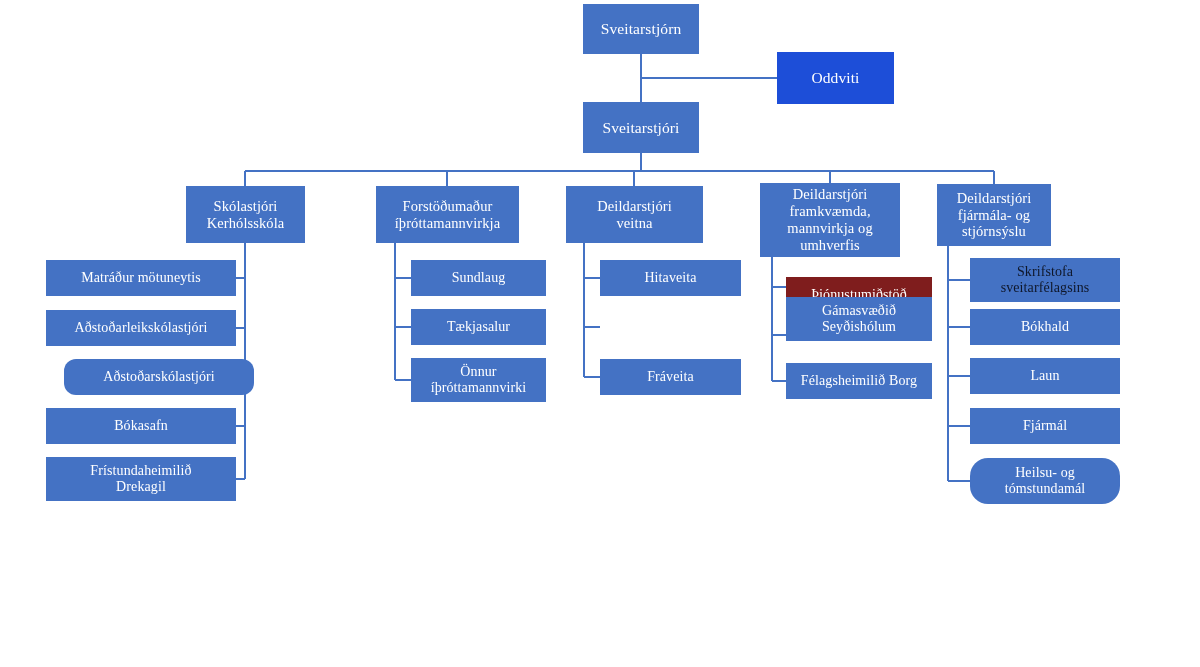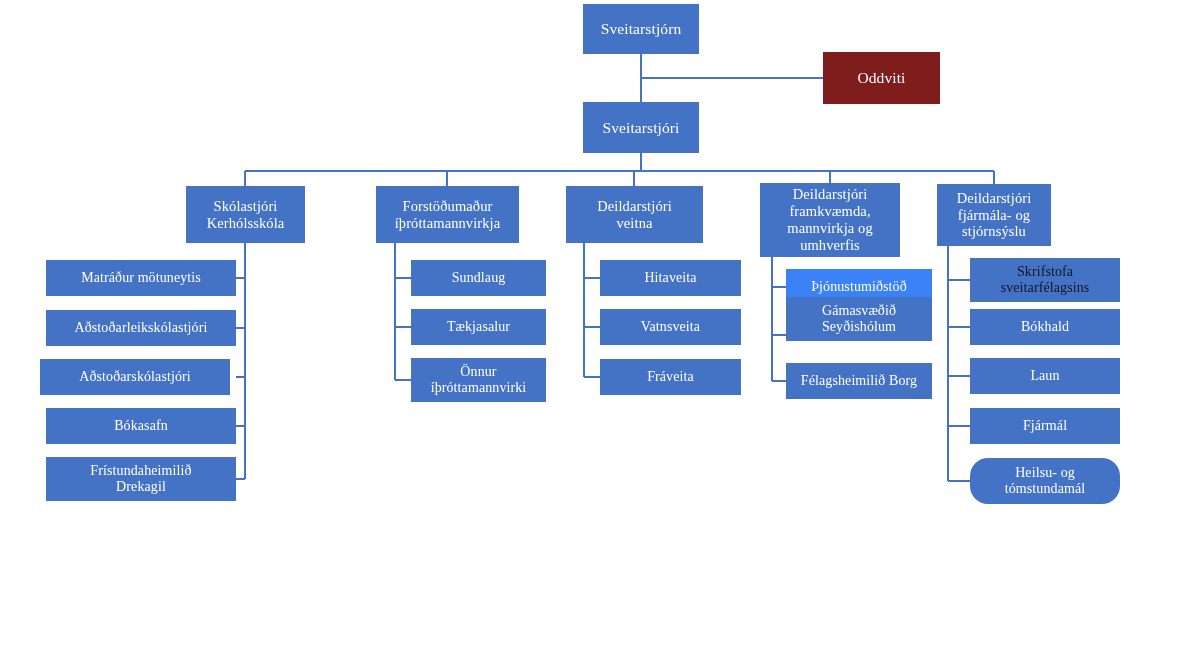--- a/index.html
+++ b/index.html
@@ -92,54 +92,53 @@
       <path d="M948,246 L948,481"></path>
       <path d="M948,280 L970,280"></path>
       <path d="M948,327 L970,327"></path>
       <path d="M948,376 L970,376"></path>
       <path d="M948,426 L970,426"></path>
       <path d="M948,481 L970,481"></path>
     </g>
   </svg>
 
   <div class="node lvl0" style="left: 583px; top: 4px; width: 116px; height: 50px; background: rgb(68, 114, 196); color: rgb(255, 255, 255);"><span>Sveitarstjórn</span></div>
-  <div class="node lvl0" style="left: 823px; top: 52px; width: 117px; height: 52px; background: #7f1d1d; color: rgb(255, 255, 255);"><span>Oddviti</span></div>
+  <div class="node lvl0" style="left: 777px; top: 52px; width: 117px; height: 52px; background: #1d4ed8; color: rgb(255, 255, 255);"><span>Oddviti</span></div>
   <div class="node lvl2" style="left: 186px; top: 186px; width: 119px; height: 57px; background: rgb(68, 114, 196); color: rgb(255, 255, 255);"><span>Skólastjóri
 Kerhólsskóla</span></div>
 
   <div class="node lvl1" style="left: 583px; top: 102px; width: 116px; height: 51px; background: rgb(68, 114, 196); color: rgb(255, 255, 255);"><span>Sveitarstjóri</span></div>
   <div class="node lvl2" style="left: 376px; top: 186px; width: 143px; height: 57px; background: rgb(68, 114, 196); color: rgb(255, 255, 255);"><span>Forstöðumaður
 íþróttamannvirkja</span></div>
   <div class="node lvl2" style="left: 566px; top: 186px; width: 137px; height: 57px; background: rgb(68, 114, 196); color: rgb(255, 255, 255);"><span>Deildarstjóri
 veitna</span></div>
   <div class="node lvl2" style="left: 760px; top: 183px; width: 140px; height: 74px; background: rgb(68, 114, 196); color: rgb(255, 255, 255);"><span>Deildarstjóri
 framkvæmda,
 mannvirkja og
 umhverfis</span></div>
   <div class="node lvl2" style="left: 937px; top: 184px; width: 114px; height: 62px; background: rgb(68, 114, 196); color: rgb(255, 255, 255);"><span>Deildarstjóri
 fjármála- og
 stjórnsýslu</span></div>
 
   <div class="node lvl3" style="left: 46px; top: 260px; width: 190px; height: 36px; background: rgb(68, 114, 196); color: rgb(255, 255, 255);"><span>Matráður mötuneytis</span></div>
   <div class="node lvl3" style="left: 46px; top: 310px; width: 190px; height: 36px; background: rgb(68, 114, 196); color: rgb(255, 255, 255);"><span>Aðstoðarleikskólastjóri</span></div>
-  <div class="node lvl3" style="left: 40px; top: 359px; width: 190px; height: 36px; background: rgb(68, 114, 196); color: rgb(255, 255, 255);"><span>Aðstoðarskólastjóri</span></div>
+  <div class="node lvl3" style="left: 64px; top: 359px; width: 190px; height: 36px; background: rgb(68, 114, 196); color: rgb(255, 255, 255); border-radius: 12px;"><span>Aðstoðarskólastjóri</span></div>
   <div class="node lvl3" style="left: 46px; top: 408px; width: 190px; height: 36px; background: rgb(68, 114, 196); color: rgb(255, 255, 255);"><span>Bókasafn</span></div>
   <div class="node lvl3" style="left: 46px; top: 457px; width: 190px; height: 44px; background: rgb(68, 114, 196); color: rgb(255, 255, 255);"><span>Frístundaheimilið
 Drekagil</span></div>
 
   <div class="node lvl3" style="left: 411px; top: 260px; width: 135px; height: 36px; background: rgb(68, 114, 196); color: rgb(255, 255, 255);"><span>Sundlaug</span></div>
   <div class="node lvl3" style="left: 411px; top: 309px; width: 135px; height: 36px; background: rgb(68, 114, 196); color: rgb(255, 255, 255);"><span>Tækjasalur</span></div>
   <div class="node lvl3" style="left: 411px; top: 358px; width: 135px; height: 44px; background: rgb(68, 114, 196); color: rgb(255, 255, 255);"><span>Önnur
 íþróttamannvirki</span></div>
 
   <div class="node lvl3" style="left: 600px; top: 260px; width: 141px; height: 36px; background: rgb(68, 114, 196); color: rgb(255, 255, 255);"><span>Hitaveita</span></div>
-  <div class="node lvl3" style="left: 600px; top: 309px; width: 141px; height: 36px; background: rgb(68, 114, 196); color: rgb(255, 255, 255);"><span>Vatnsveita</span></div>
   <div class="node lvl3" style="left: 600px; top: 359px; width: 141px; height: 36px; background: rgb(68, 114, 196); color: rgb(255, 255, 255);"><span>Fráveita</span></div>
 
-  <div class="node lvl3" style="left: 786px; top: 269px; width: 146px; height: 36px; background: #3b82f6; color: rgb(255, 255, 255);"><span>Þjónustumiðstöð</span></div>
+  <div class="node lvl3" style="left: 786px; top: 277px; width: 146px; height: 36px; background: #7f1d1d; color: rgb(255, 255, 255);"><span>Þjónustumiðstöð</span></div>
   <div class="node lvl3" style="left: 786px; top: 297px; width: 146px; height: 44px; background: rgb(68, 114, 196); color: rgb(255, 255, 255);"><span>Gámasvæðið
 Seyðishólum</span></div>
   <div class="node lvl3" style="left: 786px; top: 363px; width: 146px; height: 36px; background: rgb(68, 114, 196); color: rgb(255, 255, 255);"><span>Félagsheimilið Borg</span></div>
 
   <div class="node lvl3" style="left: 970px; top: 258px; width: 150px; height: 44px; background: rgb(68, 114, 196); color: #0f172a;"><span>Skrifstofa
 sveitarfélagsins</span></div>
   <div class="node lvl3" style="left: 970px; top: 309px; width: 150px; height: 36px; background: rgb(68, 114, 196); color: rgb(255, 255, 255); justify-content: center;"><span>Bókhald</span></div>
   <div class="node lvl3" style="left: 970px; top: 358px; width: 150px; height: 36px; background: rgb(68, 114, 196); color: rgb(255, 255, 255);"><span>Laun</span></div>
   <div class="node lvl3" style="left: 970px; top: 408px; width: 150px; height: 36px; background: rgb(68, 114, 196); color: rgb(255, 255, 255);"><span>Fjármál</span></div>
   <div class="node lvl3" style="left: 970px; top: 458px; width: 150px; height: 46px; background: rgb(68, 114, 196); color: rgb(255, 255, 255); border-radius: 18px;"><span>Heilsu- og

